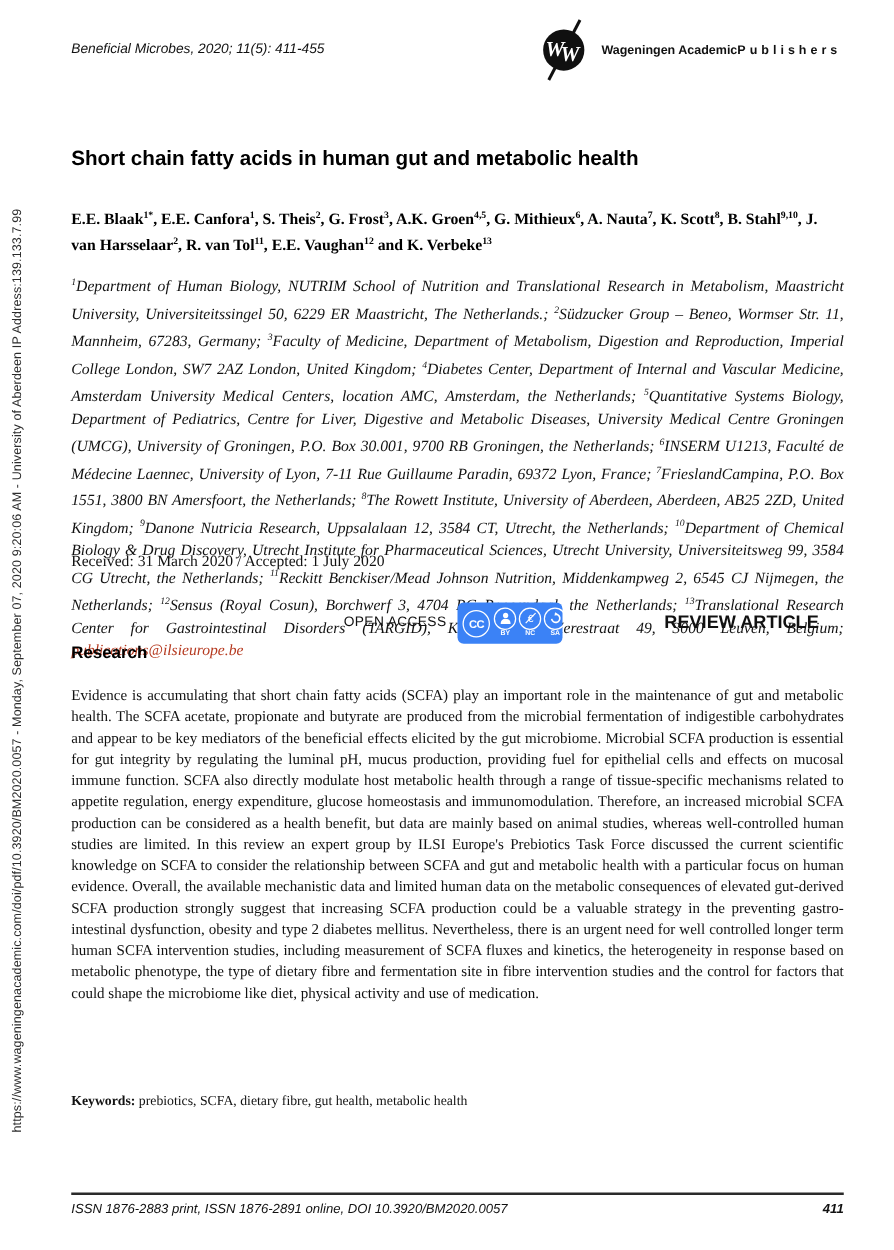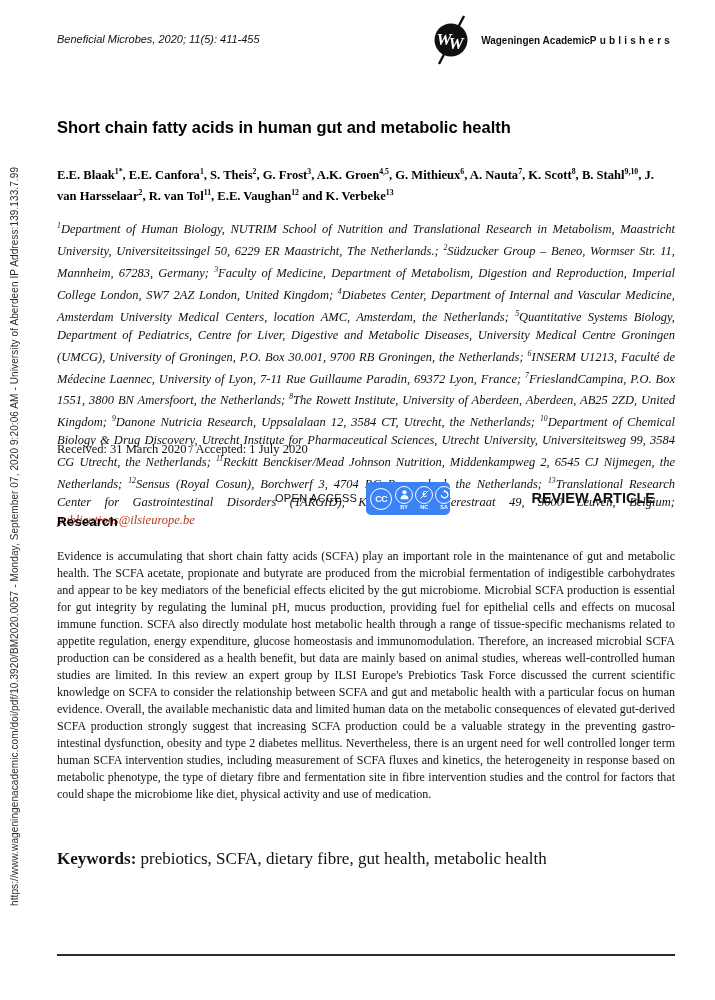--- a/index.html
+++ b/index.html
@@ -79,21 +79,21 @@
 
   
   .abstract-heading {
     position:absolute; left:57px; top:514px;
     font-family:"Liberation Sans", sans-serif; font-weight:bold; font-size:13.5px; color:#000;
   }
   .abstract-body {
     position:absolute; left:57px; top:548px; width:618px;
     font-size:12px; line-height:17px; text-align:justify; color:#111;
   }
-  .keywords { position:absolute; left:57px; top:849px; width:618px; font-size:17px; color:#111; }
+  .keywords { position:absolute; left:57px; top:875px; width:618px; font-size:11px; color:#111; }
   .keywords b { font-weight:bold; }
 
   
   .footer-rule { position:absolute; left:57px; right:40px; top:954px; border-top:2.2px solid #2a2a2a; }
   .footer-row {
     position:absolute; left:57px; right:40px; top:961px; display:flex; justify-content:space-between;
     font-family:"Liberation Sans", sans-serif; font-style:italic; font-size:10.5px; color:#111;
   }
   .page-number { font-weight:bold; }
 </style>
@@ -167,14 +167,18 @@
 
     <span class="review-article">REVIEW ARTICLE</span>
   </div>
 
   <h2 class="abstract-heading">Research</h2>
   <p class="abstract-body">Evidence is accumulating that short chain fatty acids (SCFA) play an important role in the maintenance of gut and metabolic health. The SCFA acetate, propionate and butyrate are produced from the microbial fermentation of indigestible carbohydrates and appear to be key mediators of the beneficial effects elicited by the gut microbiome. Microbial SCFA production is essential for gut integrity by regulating the luminal pH, mucus production, providing fuel for epithelial cells and effects on mucosal immune function. SCFA also directly modulate host metabolic health through a range of tissue-specific mechanisms related to appetite regulation, energy expenditure, glucose homeostasis and immunomodulation. Therefore, an increased microbial SCFA production can be considered as a health benefit, but data are mainly based on animal studies, whereas well-controlled human studies are limited. In this review an expert group by ILSI Europe's Prebiotics Task Force discussed the current scientific knowledge on SCFA to consider the relationship between SCFA and gut and metabolic health with a particular focus on human evidence. Overall, the available mechanistic data and limited human data on the metabolic consequences of elevated gut-derived SCFA production strongly suggest that increasing SCFA production could be a valuable strategy in the preventing gastro-intestinal dysfunction, obesity and type 2 diabetes mellitus. Nevertheless, there is an urgent need for well controlled longer term human SCFA intervention studies, including measurement of SCFA fluxes and kinetics, the heterogeneity in response based on metabolic phenotype, the type of dietary fibre and fermentation site in fibre intervention studies and the control for factors that could shape the microbiome like diet, physical activity and use of medication.</p>
 
   <p class="keywords"><b>Keywords:</b><span> prebiotics, SCFA, dietary fibre, gut health, metabolic health</span></p>
 
   <div class="footer-rule"></div>
+  <div class="footer-row">
+    <span>ISSN 1876-2883 print, ISSN 1876-2891 online, DOI 10.3920/BM2020.0057</span>
+    <span class="page-number">411</span>
+  </div>
 
 </div>
 
 </body></html>

